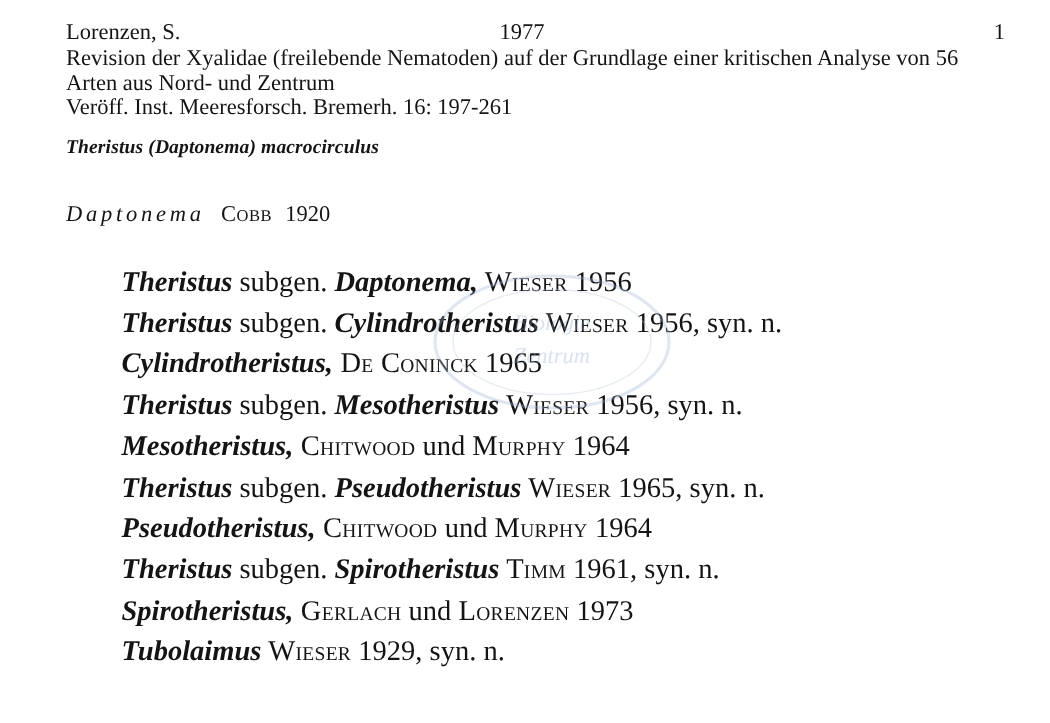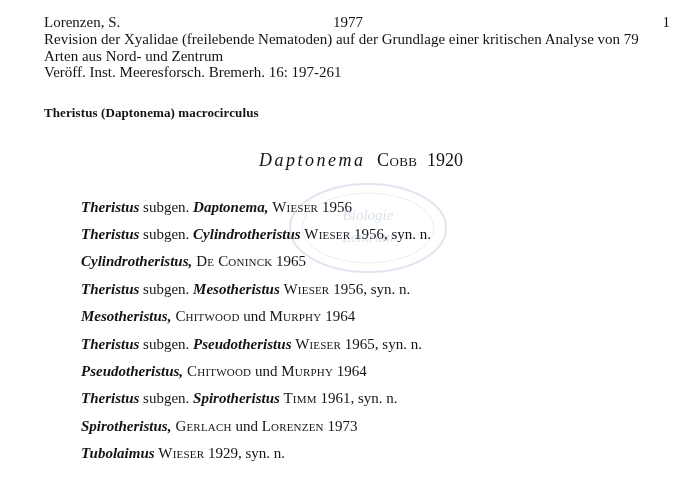--- a/index.html
+++ b/index.html
@@ -52,52 +52,52 @@
   .header-body {
     margin-top: 0px;
     max-width: 600px;
   }
   .header-body div {
     white-space: nowrap;
   }
 
   
   .running-title {
-    margin-top: 24px;
+    margin-top: 9px;
     font-size: 13px;
+    font-style: italic;
     font-weight: bold;
     letter-spacing: 0.1px;
   }
 
   
   .genus {
     margin-top: 29px;
-    text-align: center;
-    font-size: 18px;
+    font-size: 15px;
     white-space: nowrap;
   }
   .genus .g-name {
     font-style: italic;
     letter-spacing: 2.5px;
     font-weight: normal;
   }
   .genus .g-author {
     font-variant: small-caps;
     letter-spacing: 0.4px;
     margin-left: 7px;
   }
   .genus .g-year {
     margin-left: 5px;
   }
 
   
   .synonymy {
     margin-top: 23px;
     margin-left: 37px;
-    font-size: 15px;
+    font-size: 19px;
     line-height: 27.4px;
   }
   .syn-line {
     white-space: nowrap;
   }
   .it {
     font-style: italic;
     font-weight: bold;
   }
   .sc {
@@ -134,21 +134,21 @@
     </svg>
   </div>
 
   <div class="header">
     <div class="header-line1">
       <span class="hdr-author">Lorenzen, S.</span>
       <span class="hdr-year">1977</span>
       <span class="hdr-pageno">1</span>
     </div>
     <div class="header-body">
-      <div>Revision der Xyalidae (freilebende Nematoden) auf der Grundlage einer kritischen Analyse von 79</div>
+      <div>Revision der Xyalidae (freilebende Nematoden) auf der Grundlage einer kritischen Analyse von 56</div>
       <div>Arten aus Nord- und Zentrum</div>
       <div>Veröff. Inst. Meeresforsch. Bremerh. 16: 197-261</div>
     </div>
   </div>
 
   <div class="running-title">Theristus (Daptonema) macrocirculus</div>
 
   <div class="genus">
     <span class="g-name">Daptonema</span>
     <span class="g-author">Cobb</span>

